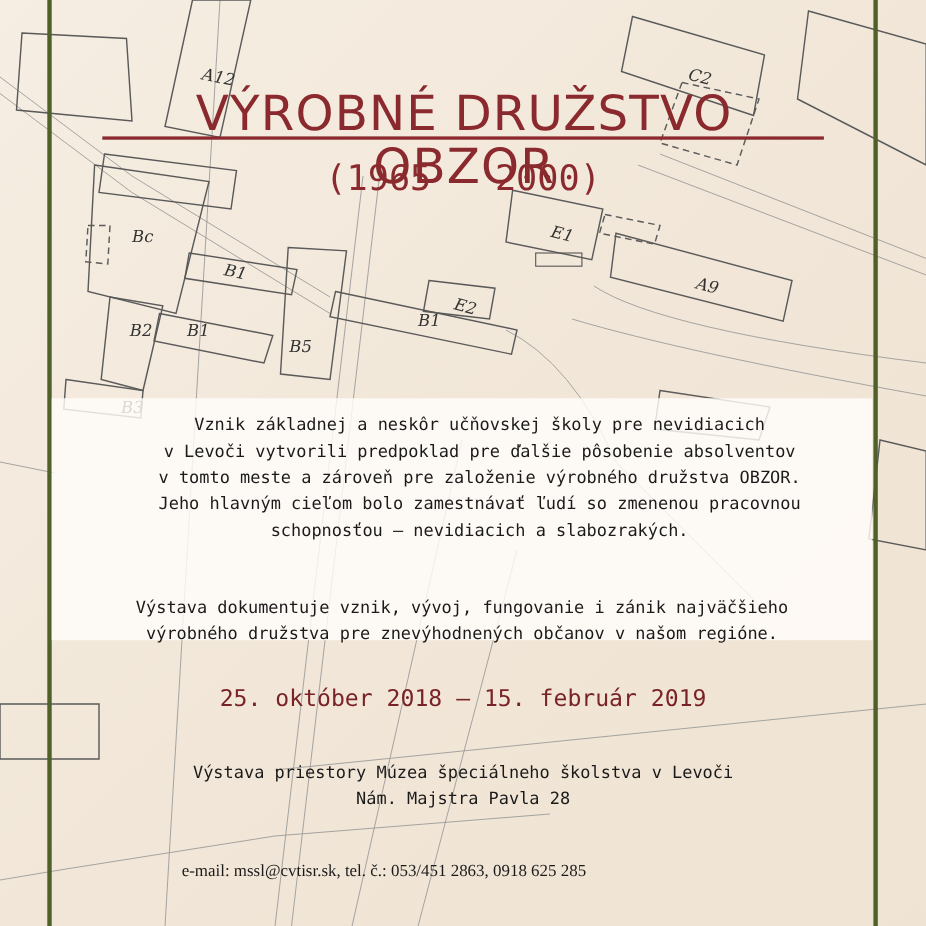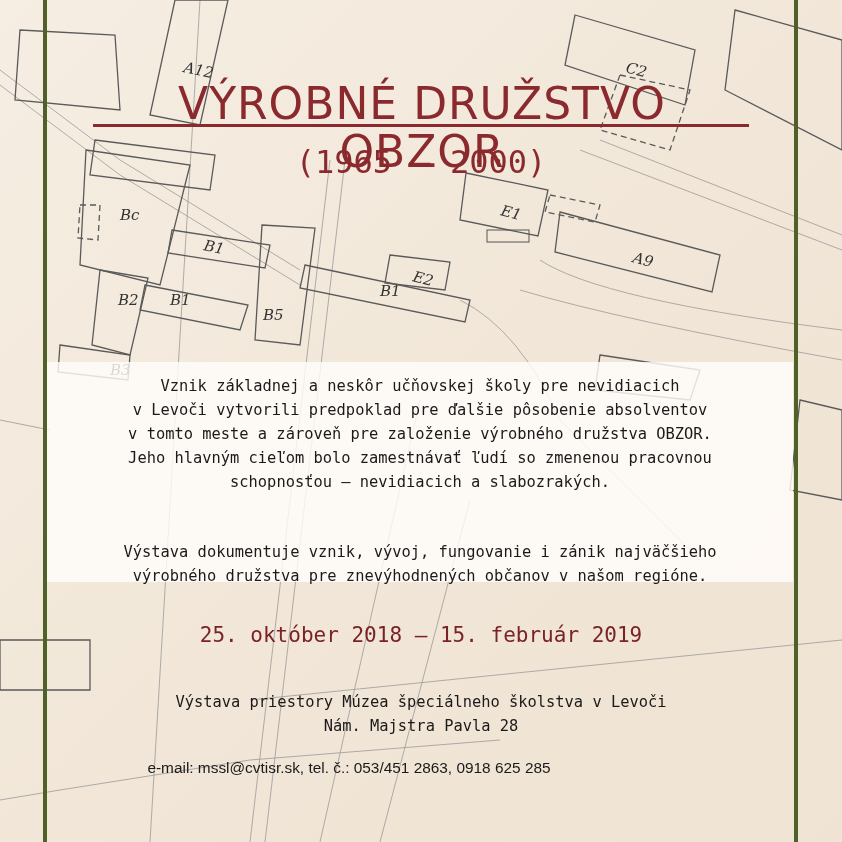--- a/index.html
+++ b/index.html
@@ -5,25 +5,25 @@
   html, body { margin:0; padding:0; }
   body { width:842px; height:842px; overflow:hidden; position:relative; background:#f4ebde; font-family:"DejaVu Sans", sans-serif; }
   .bg { position:absolute; inset:0; background:linear-gradient(135deg,#f6eee3 0%,#f1e6d7 55%,#efe3d3 100%); }
   svg.map { position:absolute; left:0; top:0; width:842px; height:842px; }
   .vline { position:absolute; top:0; width:4px; height:842px; background:#4f6128; }
   .title { position:absolute; left:92px; top:80px; width:660px; text-align:center; color:#8b2a2e; font-size:44px; letter-spacing:1px; line-height:48px; }
   .title-rule { position:absolute; left:93px; top:124px; width:656px; height:3px; background:#8b2a2e; }
   .subtitle { position:absolute; left:0; top:140px; width:842px; text-align:center; color:#8b2a2e; font-size:32px; font-family:"DejaVu Sans Mono", monospace; line-height:44px; }
   .panel { position:absolute; left:47px; top:362px; width:746px; height:220px; background:rgba(255,253,250,0.82); }
   .para { position:absolute; left:47px; width:746px; text-align:center; color:#1a1a1a; font-family:"DejaVu Sans Mono", monospace; font-size:15.4px; line-height:24px; white-space:pre-line; }
-  .p1 { top:374px; }
+  .p1 { top:374px;padding-left:16px; }
   .p2 { top:518px;margin-top:22px; }
   .dates { position:absolute; left:0; top:620px; width:842px; text-align:center; color:#7a2327; font-family:"DejaVu Sans Mono", monospace; font-size:21px; line-height:30px; }
   .venue { position:absolute; left:0; top:690px; width:842px; text-align:center; color:#1a1a1a; font-family:"DejaVu Sans Mono", monospace; font-size:15.4px; line-height:24px; }
-  .contact { position:absolute; left:0; top:756px; width:698px; text-align:center; color:#1a1a1a; font-family:Liberation Sans, sans-serif; font-size:15.4px; line-height:24px; }
+  .contact { position:absolute; left:0; top:780px; width:698px; text-align:center; color:#1a1a1a; font-family:Liberation Serif, serif; font-size:15.4px; line-height:24px; }
   .lbl { font-family:"DejaVu Serif", serif; font-style:italic; fill:#333; font-size:15px; }
 </style>
 </head>
 <body>
 
 <div class="bg"></div>
 
 <svg class="map" viewBox="0 0 842 842" fill="none" stroke="#5a5a5a" stroke-width="1.3">
 
   <g stroke="#9a9a9a" stroke-width="0.8">

